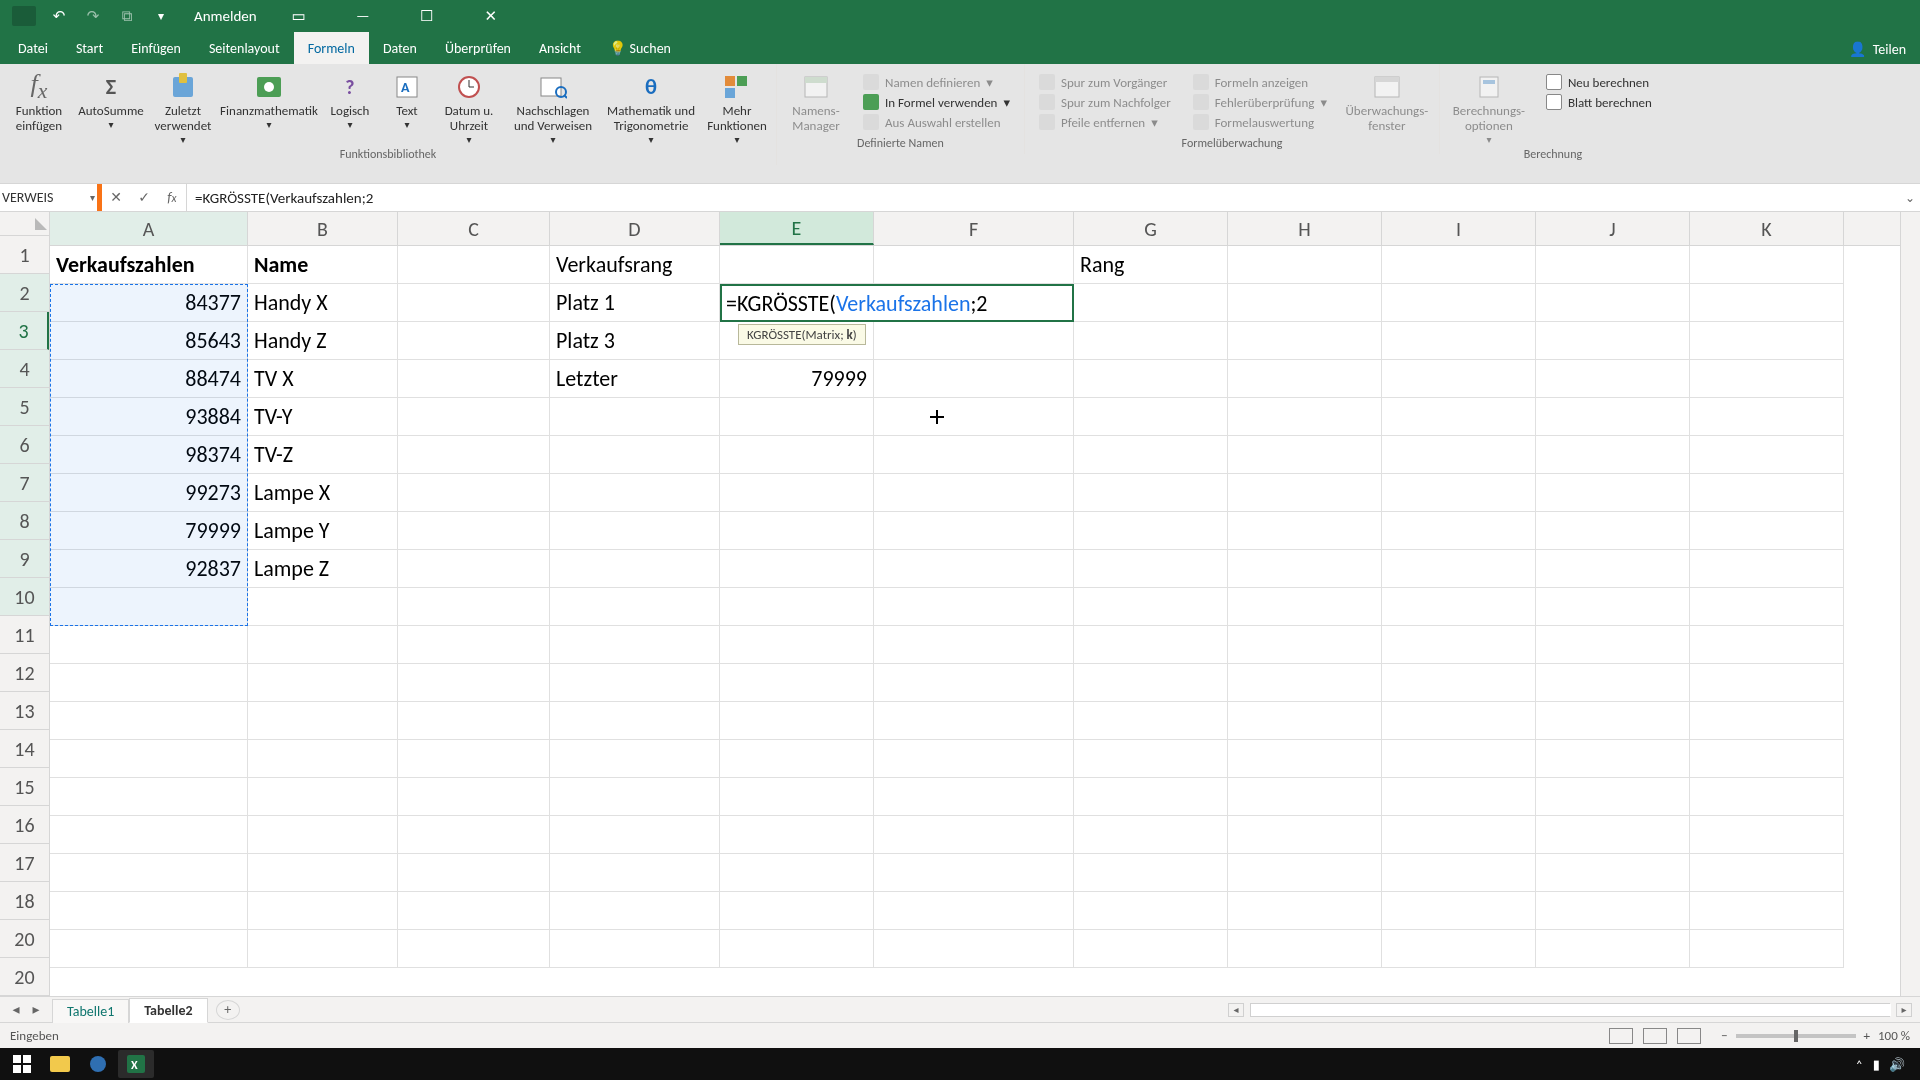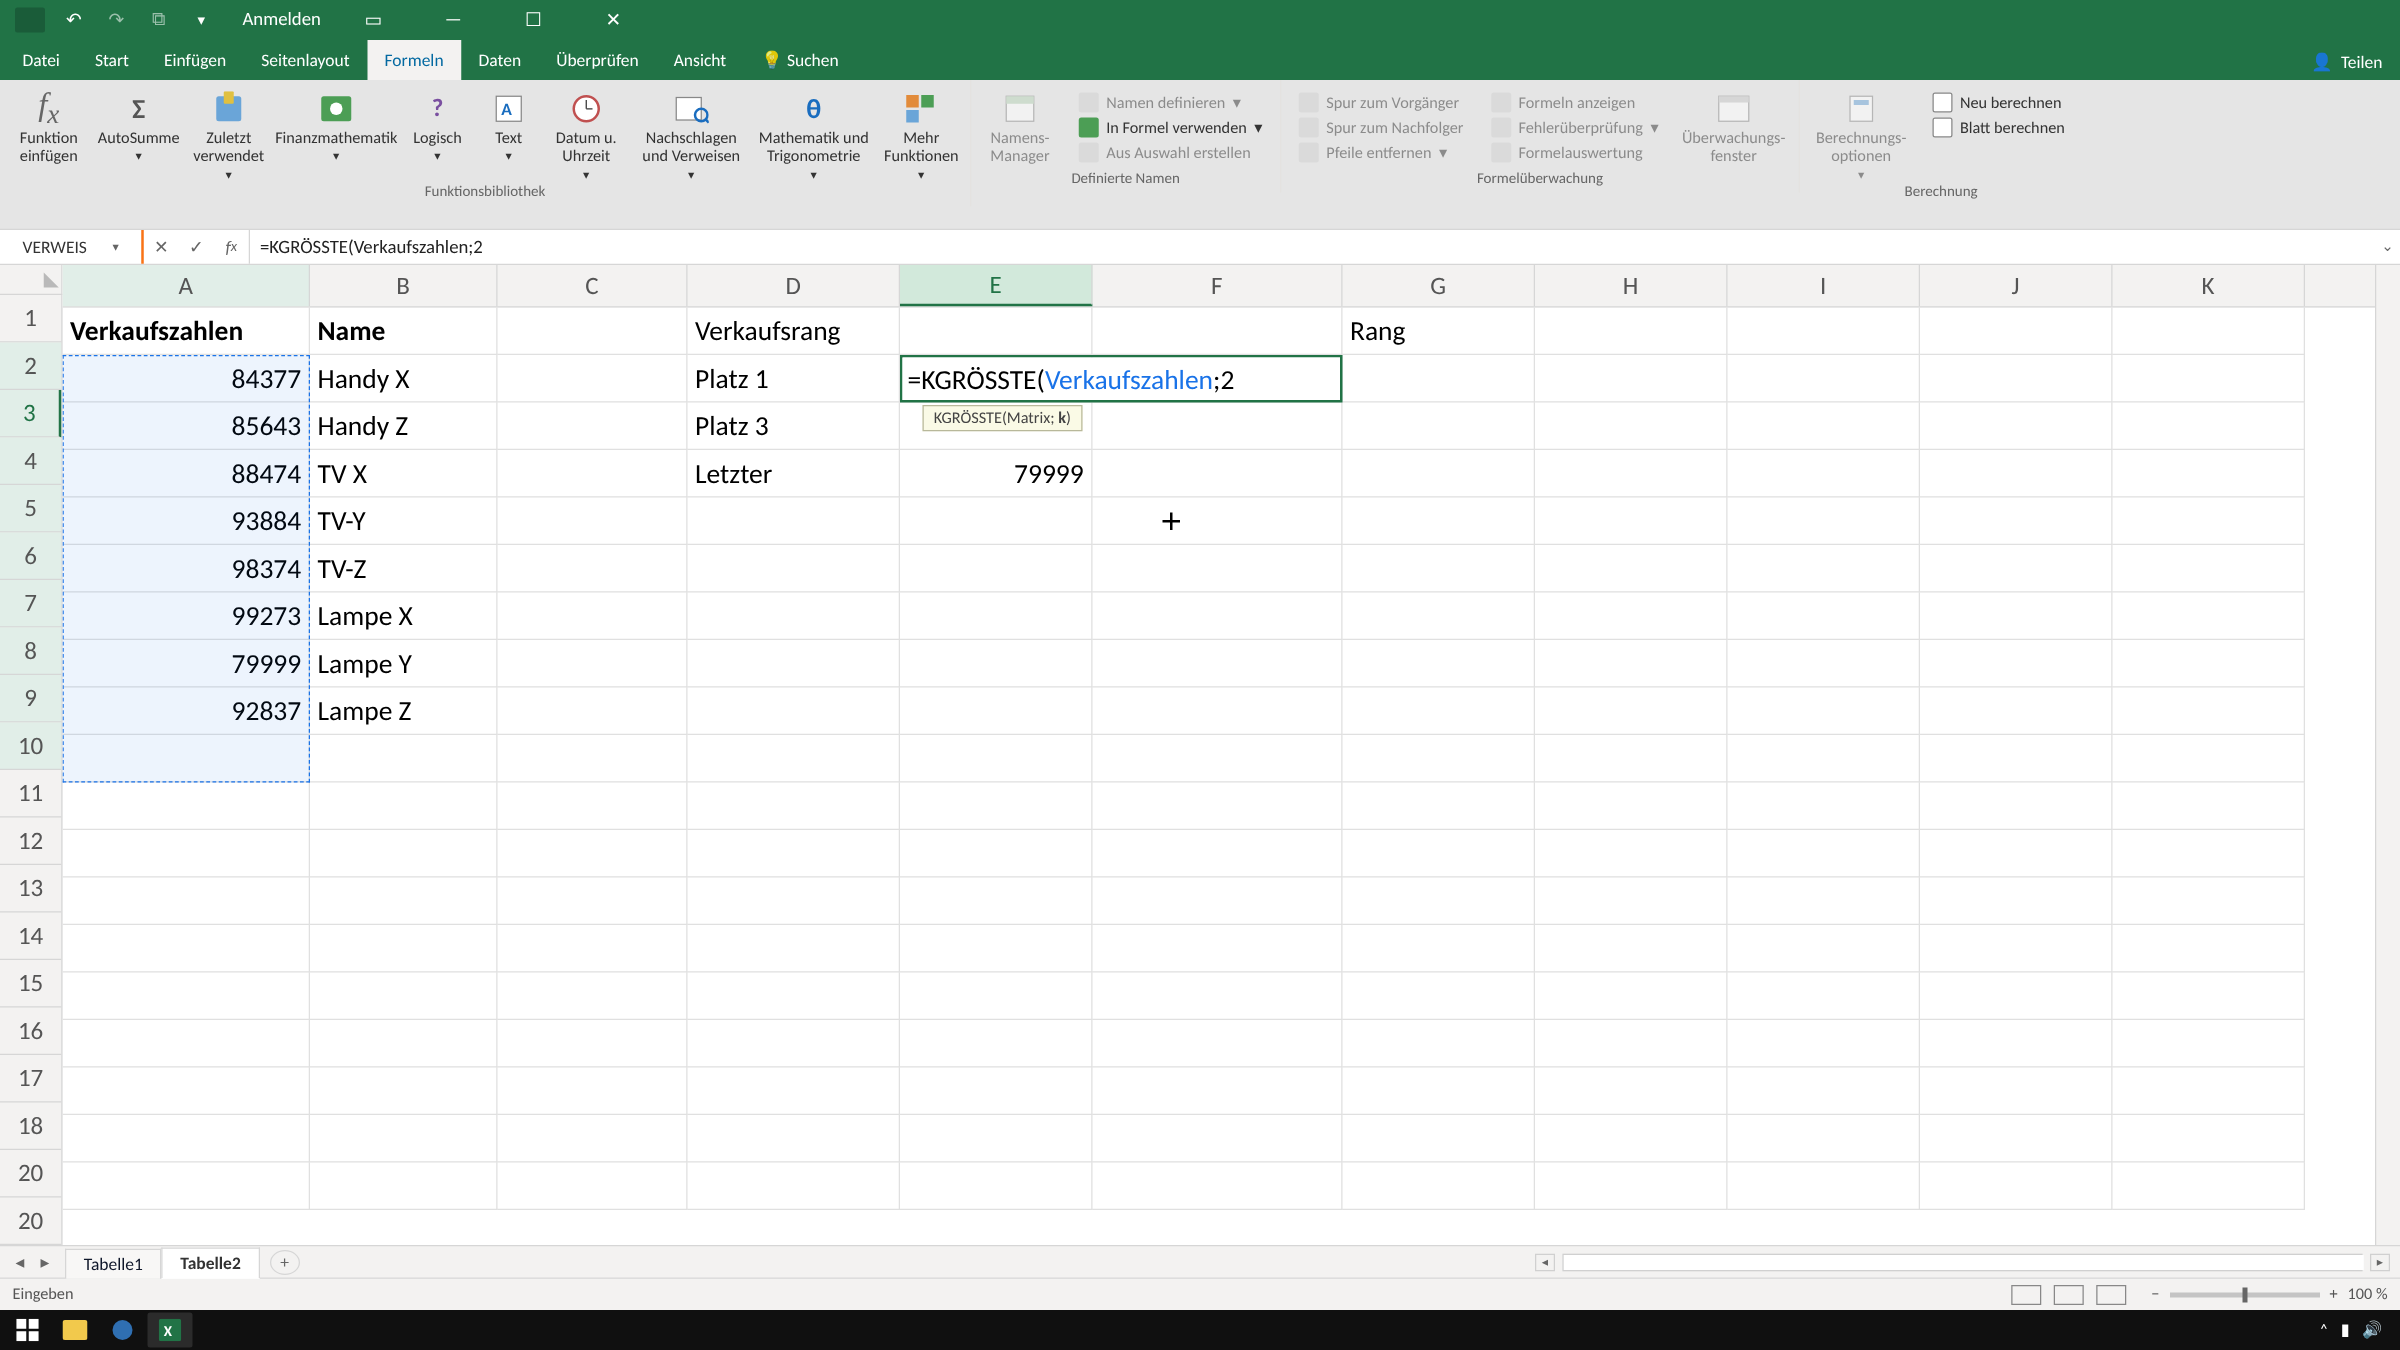--- a/index.html
+++ b/index.html
@@ -31,21 +31,21 @@
   .ribbon .rbtn { display: flex; flex-direction: column; align-items: center; justify-content: flex-start; width: 62px; padding-top: 4px; text-align: center; line-height: 1.15; }
   .ribbon .rbtn .ico { width: 34px; height: 30px; display: flex; align-items: center; justify-content: center; margin-bottom: 2px; font-size: 22px; }
   .ribbon .group-label { font-size: 12px; color: #666; padding: 2px 0 2px; }
   .ribbon .dimg { opacity: .5; }
   .ribbon .smallcol { display: flex; flex-direction: column; gap: 4px; padding-top: 6px; }
   .ribbon .smallrow { display: flex; align-items: center; gap: 6px; padding: 0 6px; font-size: 13px; white-space: nowrap; }
   .ribbon .smallrow .mic { width: 16px; height: 16px; background: #d0d0d0; border-radius: 2px; flex: 0 0 16px; }
 
   
   .formulabar { height: 28px; background: #fff; border-bottom: 1px solid #d6d6d6; display: flex; align-items: stretch; }
-  .namebox { width: 115px; border-right: 2px solid #f97316; display: flex; align-items: center; justify-content: space-between; padding: 0 18px; font-size: 14px; }
+  .namebox { width: 102px; border-right: 5px solid #f97316; display: flex; align-items: center; justify-content: space-between; padding: 0 2px; font-size: 14px; }
   .fbtns { display: flex; align-items: center; border-right: 1px solid #d6d6d6; }
   .fbtns span { width: 28px; display: flex; align-items: center; justify-content: center; font-size: 14px; color: #666; }
   .fxinput { flex: 1; display: flex; align-items: center; padding: 0 8px; font-size: 15px; font-family: Calibri, Arial, sans-serif; color: #222; }
   .fxlabel { width: 30px; color: #666; font-style: italic; font-size: 13px; }
 
   
   .grid-wrap { position: relative; height: calc(1080px - 32px - 32px - 120px - 28px - 26px - 26px - 32px); display: flex; }
   .corner { width: 50px; height: 34px; background: #f3f2f1; border-right: 1px solid #d6d6d6; border-bottom: 1px solid #d6d6d6; display: flex; align-items: center; justify-content: flex-end; }
   .corner::after { content: ""; width: 0; height: 0; border-left: 12px solid #b9b9b9; border-top: 12px solid transparent; margin: 2px; }
   .colheads { display: flex; height: 34px; background: #f3f2f1; border-bottom: 1px solid #d6d6d6; }
@@ -96,21 +96,21 @@
   .cursor-cross::before { left: 6px; top: 0; width: 2px; height: 14px; }
   .cursor-cross::after { top: 6px; left: 0; height: 2px; width: 14px; }
 
   .vscroll { width: 20px; background: #f3f2f1; border-left: 1px solid #d6d6d6; }
 
   
   .sheettabs { height: 26px; background: #f3f2f1; border-top: 1px solid #d6d6d6; display: flex; align-items: center; font-size: 14px; }
   .sheettabs .nav { display: flex; align-items: center; gap: 4px; padding: 0 8px; }
   .sheettabs .nav span { width: 16px; text-align: center; color: #666; }
   .sheettabs .stab { padding: 3px 14px; border: 1px solid #d6d6d6; border-bottom: none; background: #fff; margin-top: 2px; }
-  .sheettabs .stab.inactive { background: #f8f7f6; color: #0f172a; }
+  .sheettabs .stab.inactive { background: #f8f7f6; color: #0f766e; }
   .sheettabs .stab.active { background: #fff; border-bottom: 1px solid #fff; font-weight: 600; }
   .sheettabs .add { width: 24px; height: 20px; margin-left: 8px; display: flex; align-items: center; justify-content: center; color: #666; border: 1px solid #d6d6d6; border-radius: 50%; }
   .sheettabs .hscroll { flex: 1; display: flex; justify-content: flex-end; align-items: center; padding: 0 8px; gap: 6px; }
   .sheettabs .hscroll .track { width: 640px; height: 14px; background: #e8e8e8; border: 1px solid #d0d0d0; position: relative; }
   .sheettabs .hscroll .track .thumb { position: absolute; left: 0; top: 0; width: 640px; height: 12px; background: #fff; }
   .sheettabs .hscroll .arr { width: 16px; height: 14px; border: 1px solid #d0d0d0; display: flex; align-items: center; justify-content: center; font-size: 10px; color: #666; }
 
   
   .status { height: 26px; background: #f3f2f1; border-top: 1px solid #d6d6d6; display: flex; align-items: center; justify-content: space-between; font-size: 13px; color: #555; padding: 0 10px; }
   .status .views { display: flex; align-items: center; gap: 10px; }

